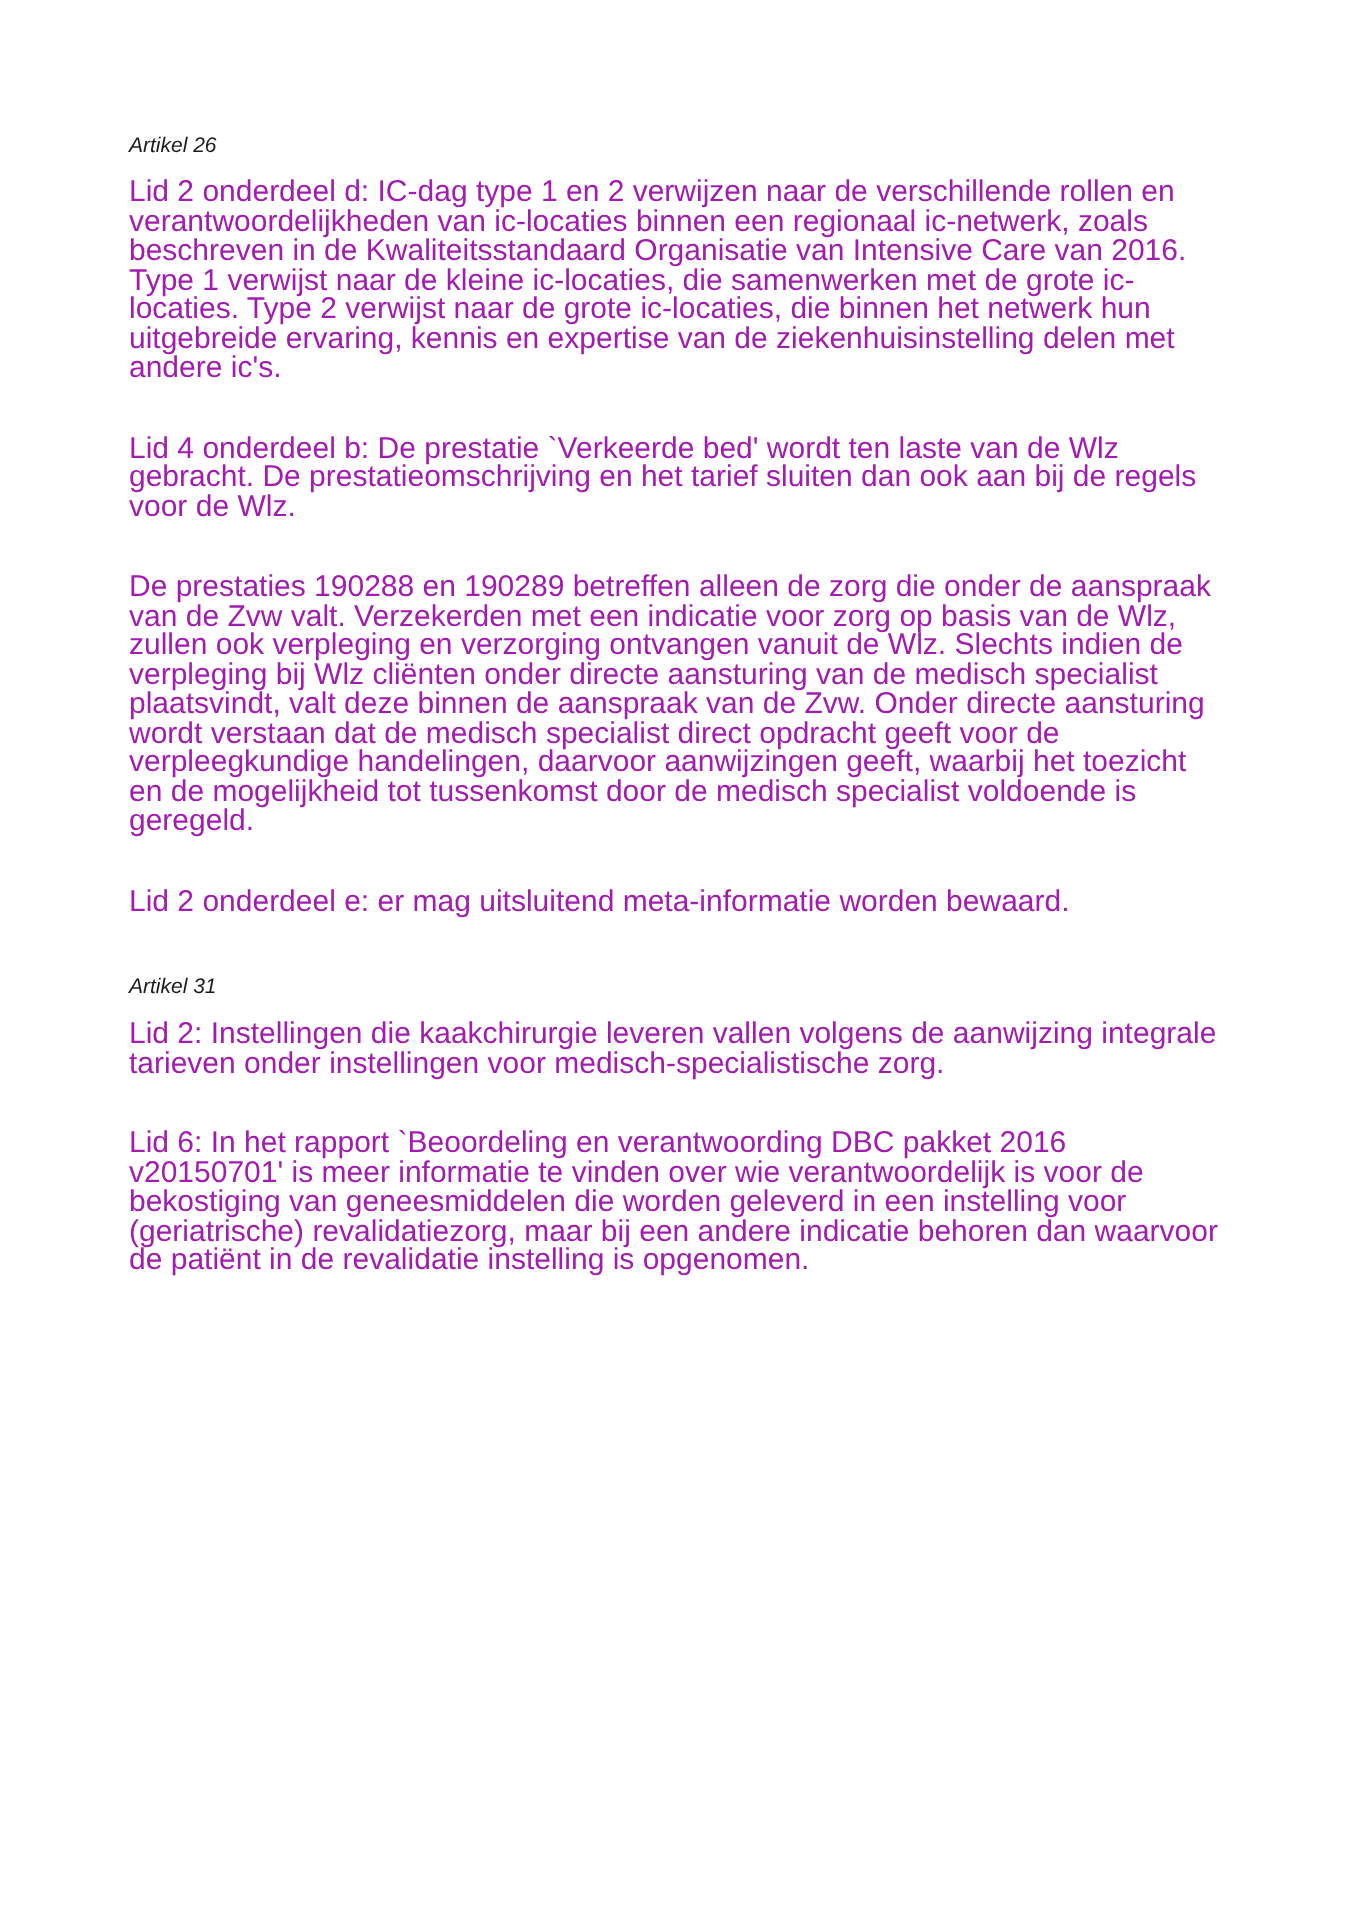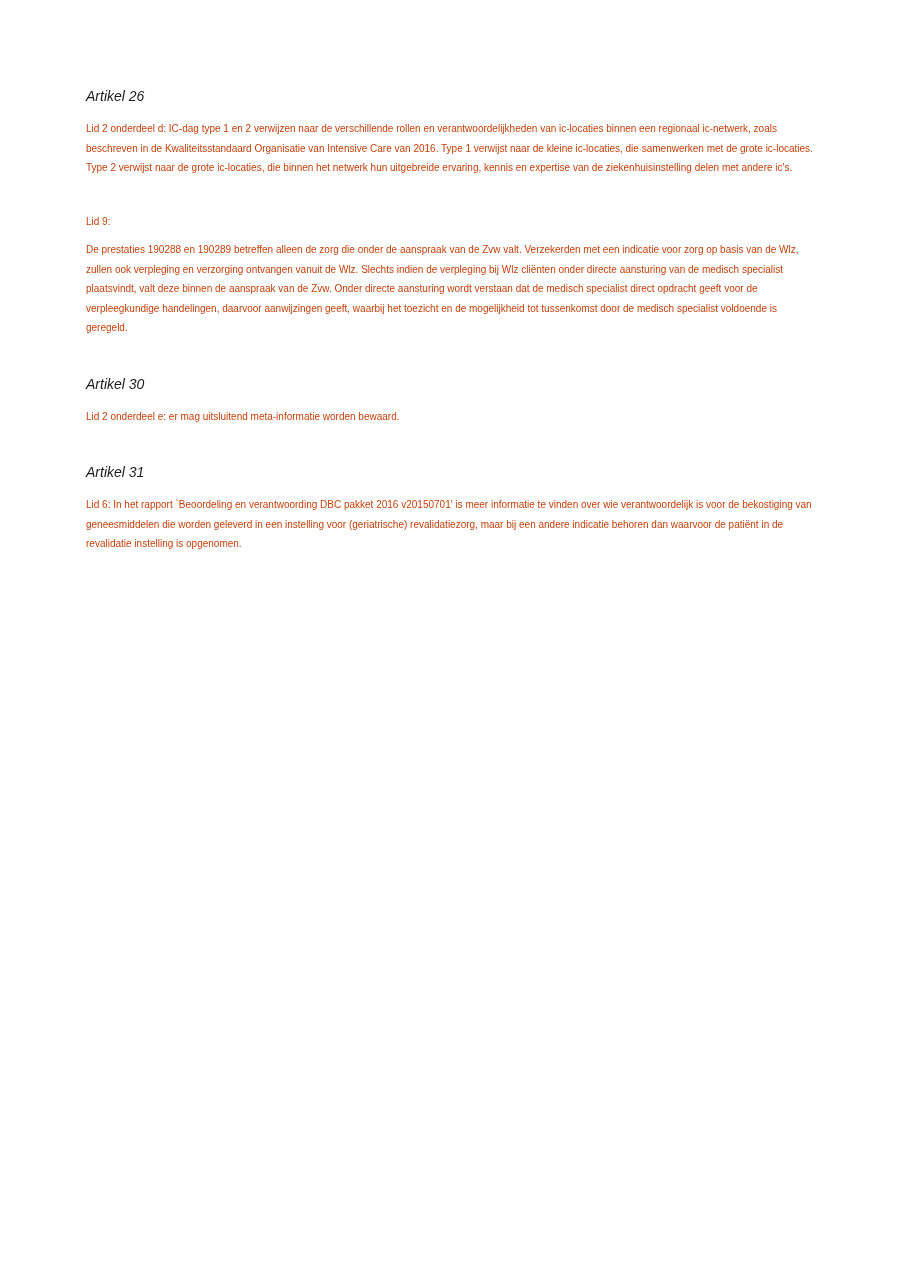--- a/index.html
+++ b/index.html
@@ -27,24 +27,24 @@
   .article-heading {
     font-size: 14px;
     font-style: italic;
     font-weight: normal;
     line-height: 19px;
     margin: 37px 0 13px 0;
     color: #1c1c1c;
   }
   section:first-of-type .article-heading { margin-top: 0; }
   .para {
-    font-size: 10px;
+    font-size: 20px;
     line-height: 19.5px;
     margin: 0 0 34px 0;
-    color: #c2410c;
+    color: #a21caf;
   }
   .para.tight { margin-bottom: 9px; }
   .footer {
     position: absolute;
     top: 1211px;
     left: 86px;
     right: 85px;
     display: flex;
     justify-content: space-between;
     font-size: 18px;
@@ -54,37 +54,37 @@
 </style>
 </head>
 <body>
 
 <div class="page">
   <div class="content">
 
     <section>
       <h2 class="article-heading">Artikel 26</h2>
       <p class="para">Lid 2 onderdeel d: IC-dag type 1 en 2 verwijzen naar de verschillende rollen en verantwoordelijkheden van ic-locaties binnen een regionaal ic-netwerk, zoals beschreven in de Kwaliteitsstandaard Organisatie van Intensive Care van 2016. Type 1 verwijst naar de kleine ic-locaties, die samenwerken met de grote ic-locaties. Type 2 verwijst naar de grote ic-locaties, die binnen het netwerk hun uitgebreide ervaring, kennis en expertise van de ziekenhuisinstelling delen met andere ic's.</p>
+      <p class="para">Lid 4 onderdeel b: De prestatie `Verkeerde bed' wordt ten laste van de Wlz gebracht. De prestatieomschrijving en het tarief sluiten dan ook aan bij de regels voor de Wlz.</p>
     </section>
 
     <section>
     </section>
 
     <section>
-      <p class="para tight">Lid 9:</p>
       <p class="para">De prestaties 190288 en 190289 betreffen alleen de zorg die onder de aanspraak van de Zvw valt. Verzekerden met een indicatie voor zorg op basis van de Wlz, zullen ook verpleging en verzorging ontvangen vanuit de Wlz. Slechts indien de verpleging bij Wlz cliënten onder directe aansturing van de medisch specialist plaatsvindt, valt deze binnen de aanspraak van de Zvw. Onder directe aansturing wordt verstaan dat de medisch specialist direct opdracht geeft voor de verpleegkundige handelingen, daarvoor aanwijzingen geeft, waarbij het toezicht en de mogelijkheid tot tussenkomst door de medisch specialist voldoende is geregeld.</p>
     </section>
 
     <section>
-      <h2 class="article-heading">Artikel 30</h2>
       <p class="para">Lid 2 onderdeel e: er mag uitsluitend meta-informatie worden bewaard.</p>
     </section>
 
     <section>
       <h2 class="article-heading">Artikel 31</h2>
+      <p class="para">Lid 2: Instellingen die kaakchirurgie leveren vallen volgens de aanwijzing integrale tarieven onder instellingen voor medisch-specialistische zorg.</p>
       <p class="para">Lid 6: In het rapport `Beoordeling en verantwoording DBC pakket 2016 v20150701' is meer informatie te vinden over wie verantwoordelijk is voor de bekostiging van geneesmiddelen die worden geleverd in een instelling voor (geriatrische) revalidatiezorg, maar bij een andere indicatie behoren dan waarvoor de patiënt in de revalidatie instelling is opgenomen.</p>
     </section>
 
   </div>
 
   <div class="footer">
     <span>Pagina 110 van 114</span>
     <span>Regeling medisch-specialistische zorg - NR/REG-1816</span>
   </div>
 </div>

